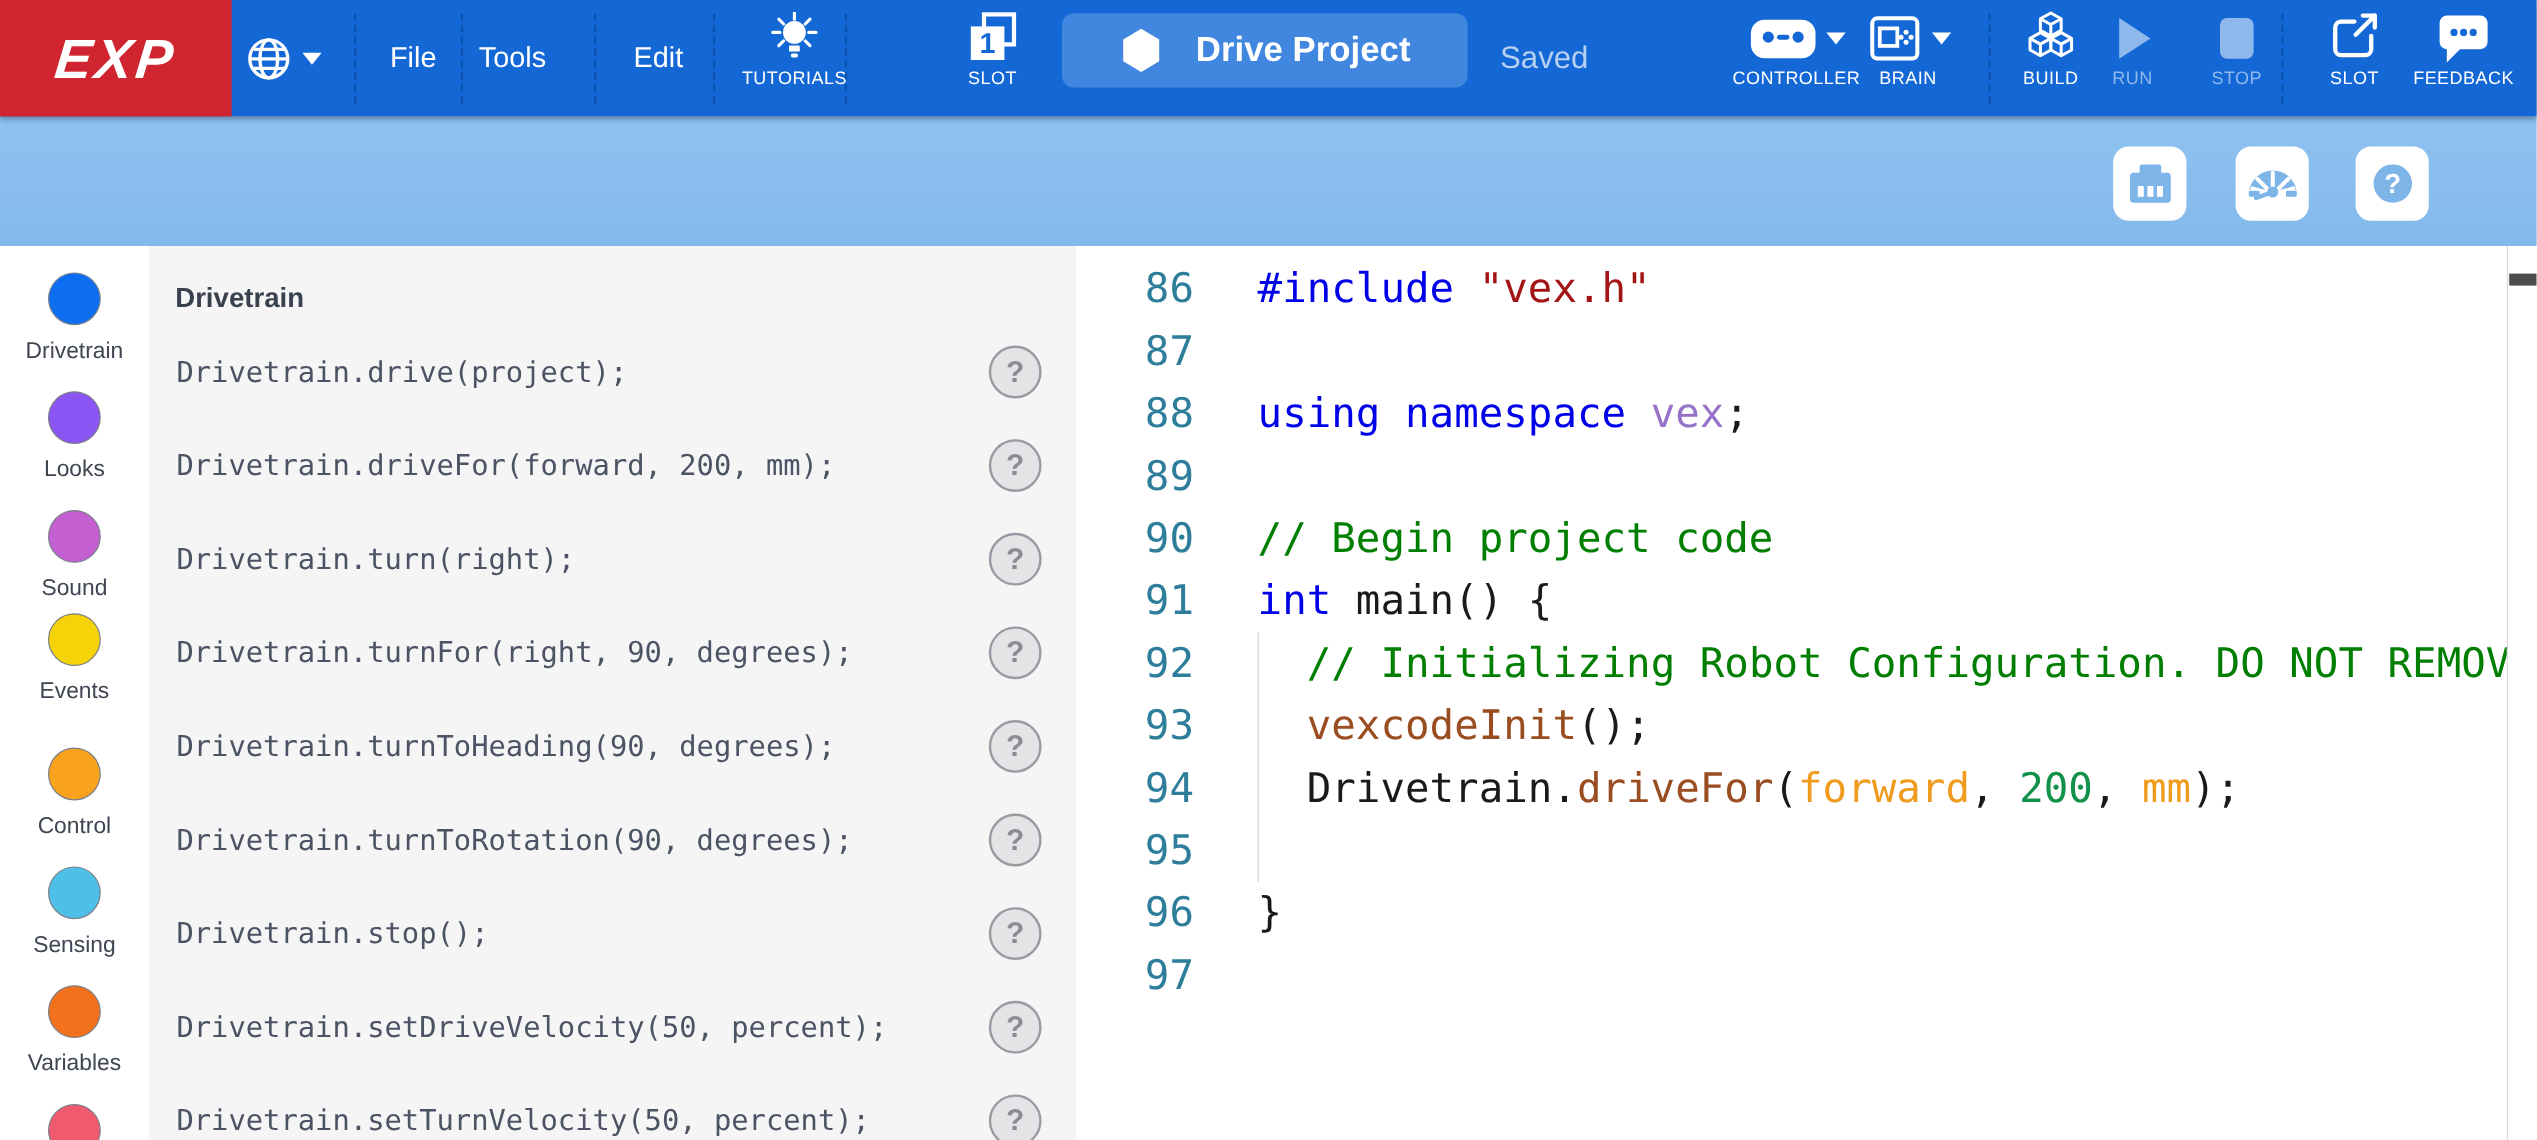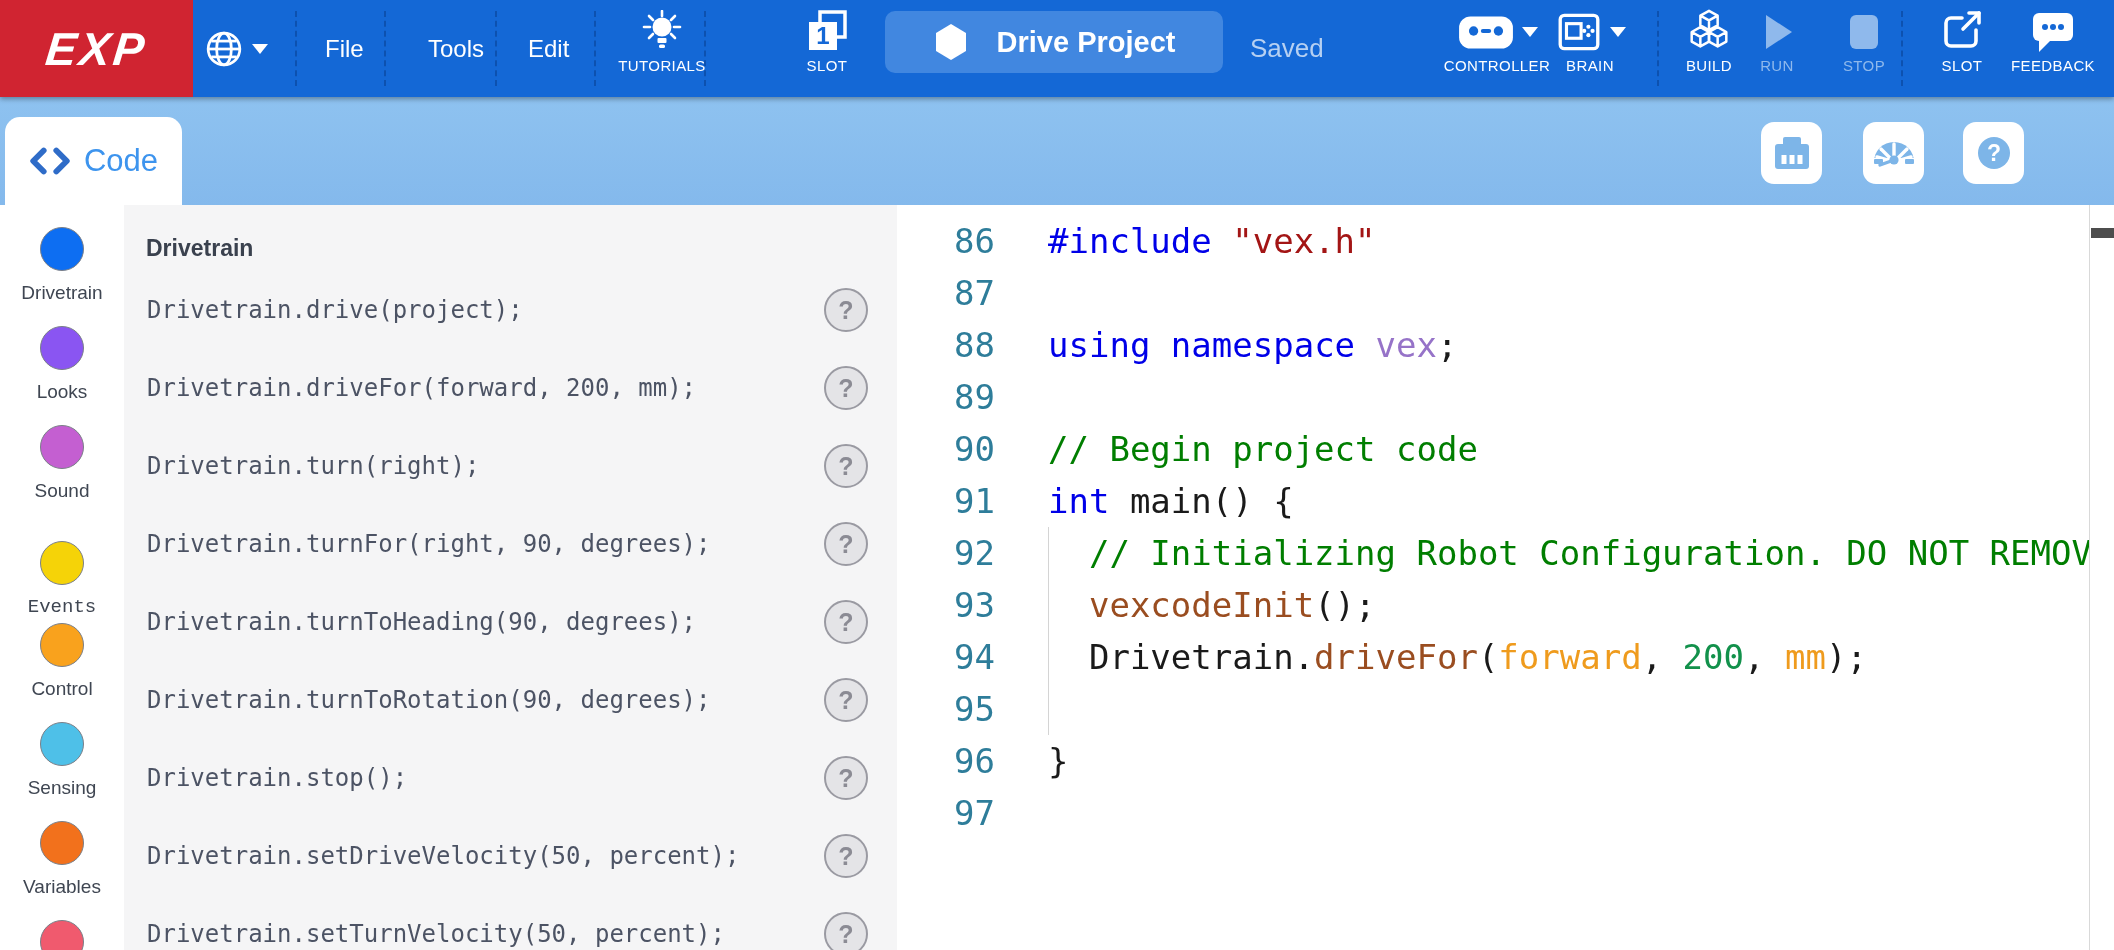--- a/index.html
+++ b/index.html
@@ -86,21 +86,21 @@
           <line x1="6" y1="10.5" x2="30" y2="10.5"></line>
           <line x1="6" y1="25.5" x2="30" y2="25.5"></line>
         </g>
       </svg>
       <div class="caret"></div>
     </div>
 
     <div class="nav-sep" style="left:295px"></div>
     <div class="menu-item" style="left:325px">File</div>
     <div class="nav-sep" style="left:384px"></div>
-    <div class="menu-item" style="left:428px">Tools</div>
+    <div class="menu-item" style="left:399px">Tools</div>
     <div class="nav-sep" style="left:495px"></div>
     <div class="menu-item" style="left:528px">Edit</div>
     <div class="nav-sep" style="left:594px"></div>
 
     <div class="nav-btn" style="left:602px;top:10px;width:120px">
       <div class="ic">
         <svg width="42" height="44" viewBox="0 0 40 44">
           <g stroke="#fff" stroke-width="2.6" stroke-linecap="round">
             <line x1="20" y1="1" x2="20" y2="6"></line>
             <line x1="7" y1="6" x2="11" y2="10"></line>
@@ -224,29 +224,20 @@
           <circle cx="16" cy="18" r="3" fill="#1468d6"></circle>
           <circle cx="24" cy="18" r="3" fill="#1468d6"></circle>
           <circle cx="32" cy="18" r="3" fill="#1468d6"></circle>
         </svg>
       </div>
       <div class="nav-label">FEEDBACK</div>
     </div>
   </div>
 
   <div id="toolbar">
-    <div id="code-tab">
-      <svg width="42" height="28" viewBox="0 0 40 26">
-        <g stroke="#2f6cc8" stroke-width="5.5" fill="none" stroke-linecap="round" stroke-linejoin="round">
-          <polyline points="14,3 4,13 14,23"></polyline>
-          <polyline points="26,3 36,13 26,23"></polyline>
-        </g>
-      </svg>
-      <span>Code</span>
-    </div>
 
     <div class="tb-btn" style="left:1761px">
       <svg width="48" height="48" viewBox="0 0 48 48">
         <rect x="15" y="8" width="18" height="14" rx="2" fill="#7db5e8"></rect>
         <rect x="7" y="15" width="34" height="25" rx="3" fill="#7db5e8"></rect>
         <rect x="13.5" y="26" width="5" height="9" fill="#fff"></rect>
         <rect x="21.5" y="26" width="5" height="9" fill="#fff"></rect>
         <rect x="29.5" y="26" width="5" height="9" fill="#fff"></rect>
       </svg>
     </div>
@@ -283,21 +274,21 @@
         <div class="cat-label">Drivetrain</div>
       </div>
       <div class="cat" style="top: 220px;">
         <div class="cat-circle" style="background: rgb(196, 95, 209);"></div>
         <div class="cat-label">Sound</div>
       </div>
       <div class="cat" style="top: 121px;">
         <div class="cat-circle" style="background: rgb(138, 85, 242);"></div>
         <div class="cat-label">Looks</div>
       </div>
-      <div class="cat" style="top: 336px; font-family: Liberation Mono, monospace;">
+      <div class="cat" style="top: 306px;">
         <div class="cat-circle" style="background: rgb(245, 211, 8);"></div>
         <div class="cat-label">Events</div>
       </div>
       <div class="cat" style="top: 418px;">
         <div class="cat-circle" style="background: rgb(249, 162, 29);"></div>
         <div class="cat-label">Control</div>
       </div>
       <div class="cat" style="top: 517px;">
         <div class="cat-circle" style="background: rgb(78, 192, 232);"></div>
         <div class="cat-label">Sensing</div>

